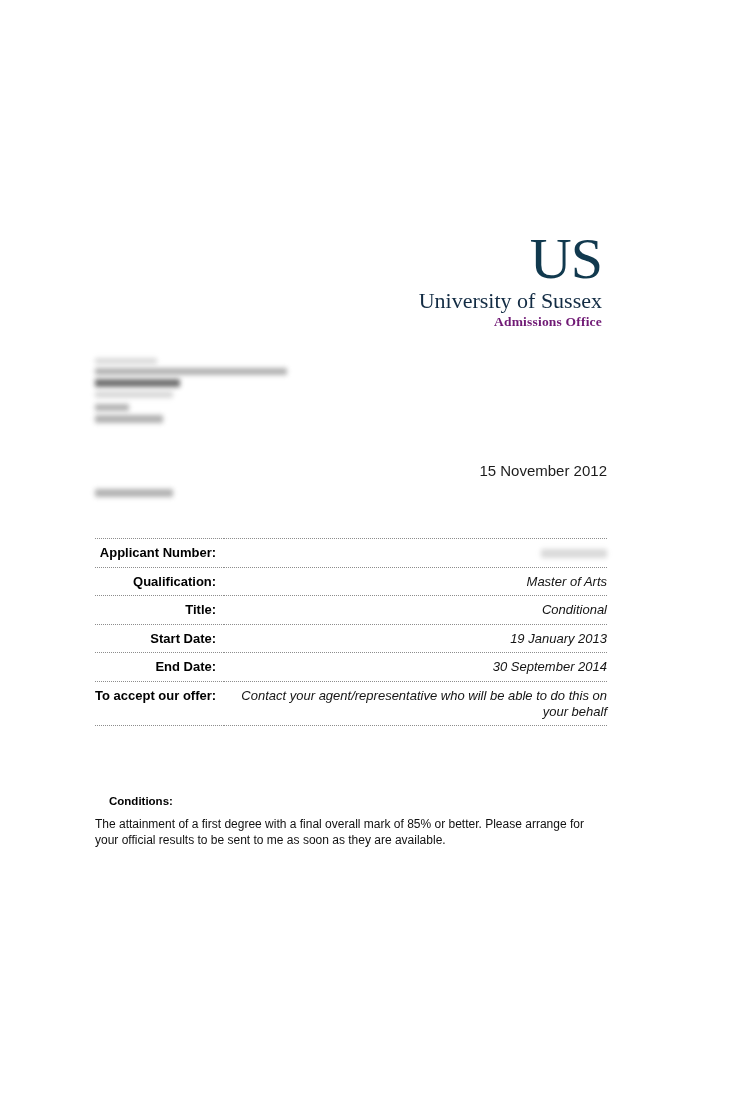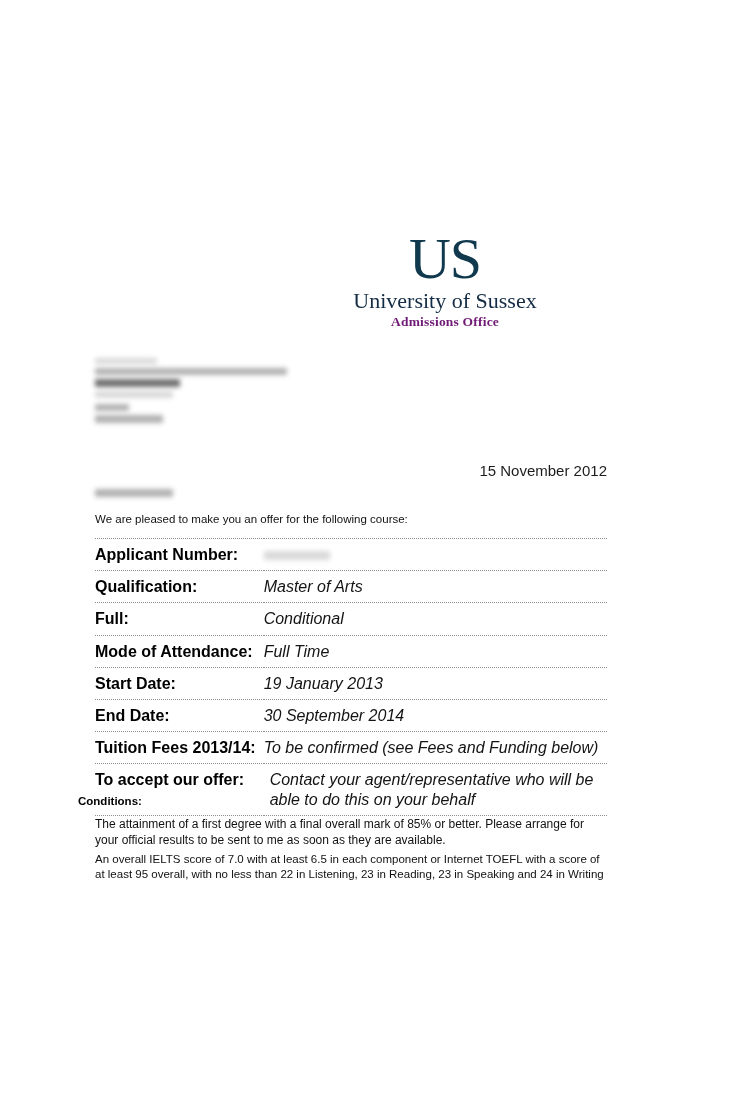--- a/index.html
+++ b/index.html
@@ -27,24 +27,24 @@
     left: 0; top: 0;
     width: 750px;
     height: 1100px;
     background: #ffffff;
     pointer-events: none;
   }
 
   
   .letterhead {
     position: absolute;
-    right: 140px;
+    right: 148px;
     top: 232px;
     width: 330px;
-    text-align: center;
+    text-align: right;
     color: #123a4f;
   }
   .logo-mark {
     font-family: "Liberation Serif", serif;
     font-size: 58px;
     line-height: 0.92;
     font-weight: 400;
     letter-spacing: -1px;
     color: #11394e;
     margin: 0;
@@ -120,23 +120,24 @@
     top: 538px;
     width: 512px;
     border-collapse: collapse;
     border-top: 1px dotted #8d8d8d;
   }
   .details tr {
     border-bottom: 1px dotted #8d8d8d;
   }
   .details td {
     padding: 6px 0 6px 0;
-    font-size: 16px;
+    font-size: 13px;
     vertical-align: baseline;
     line-height: 1.2;
+    text-align: right;
   }
   .details td.label {
     font-weight: bold;
     white-space: nowrap;
     padding-right: 8px;
     width: 118px;
   }
   .details td.label.wide { width: auto; }
   .details td.value {
     color: #141414;
@@ -144,21 +145,21 @@
   }
   .details tr.inline td.label { width: auto; }
   .details .value-redact-wrap {
     display: inline-block;
     vertical-align: middle;
   }
 
   
   .conditions-head {
     position: absolute;
-    left: 78px;
+    left: 109px;
     top: 795px;
     font-size: 11.5px;
     font-weight: bold;
     text-align: right;
   }
   .conditions-body {
     position: absolute;
     left: 95px;
     top: 817px;
     width: 514px;
@@ -206,21 +207,20 @@
     <span class="redact mid" style="width:34px;height:7px;margin-top:6px;"></span>
     <span class="redact mid" style="width:68px;height:8px;"></span>
   </div>
 
   <div class="date-line">15 November 2012</div>
 
   <div class="salutation-block">
     <span class="redact mid" style="width:78px;height:8px;"></span>
   </div>
 
-  <div class="intro">We are pleased to make you an offer for the following course:</div>
 
   <table class="details">
     <tbody>
       <tr>
         <td class="label">
           <span>Applicant Number:</span>
         </td>
         <td class="value">
           <span class="value-redact-wrap">
             <span class="redact light" style="width:66px;height:9px;"></span>
@@ -231,64 +231,49 @@
       <tr>
         <td class="label">
           <span>Qualification:</span>
         </td>
         <td class="value">Master of Arts</td>
       </tr>
 
 
       <tr>
         <td class="label">
-          <span>Full:</span>
+          <span>Title:</span>
         </td>
         <td class="value">Conditional</td>
       </tr>
 
-      <tr class="inline">
-        <td class="label wide">
-          <span>Mode of Attendance:</span>
-        </td>
-        <td class="value">Full Time</td>
-      </tr>
 
       <tr>
         <td class="label">
           <span>Start Date:</span>
         </td>
         <td class="value">19 January 2013</td>
       </tr>
 
       <tr>
         <td class="label">
           <span>End Date:</span>
         </td>
         <td class="value">30 September 2014</td>
       </tr>
 
-      <tr class="inline">
-        <td class="label wide">
-          <span>Tuition Fees 2013/14:</span>
-        </td>
-        <td class="value">To be confirmed (see Fees and Funding below)</td>
-      </tr>
 
       <tr class="inline">
         <td class="label wide">
           <span>To accept our offer:</span>
         </td>
         <td class="value" style="padding-left:6px;">Contact your agent/representative who will be able to do this on your behalf</td>
       </tr>
     </tbody>
   </table>
 
   <div class="conditions-head">Conditions:</div>
 
   <div class="conditions-body">
     <p>The attainment of a first degree with a final overall mark of 85% or better. Please arrange for your official results to be sent to me as soon as they are available.</p>
   </div>
 
-  <div class="clip-zone">
-    <p>An overall IELTS score of 7.0 with at least 6.5 in each component or Internet TOEFL with a score of at least 95 overall, with no less than 22 in Listening, 23 in Reading, 23 in Speaking and 24 in Writing</p>
-  </div>
 </div>
 
 </body></html>

